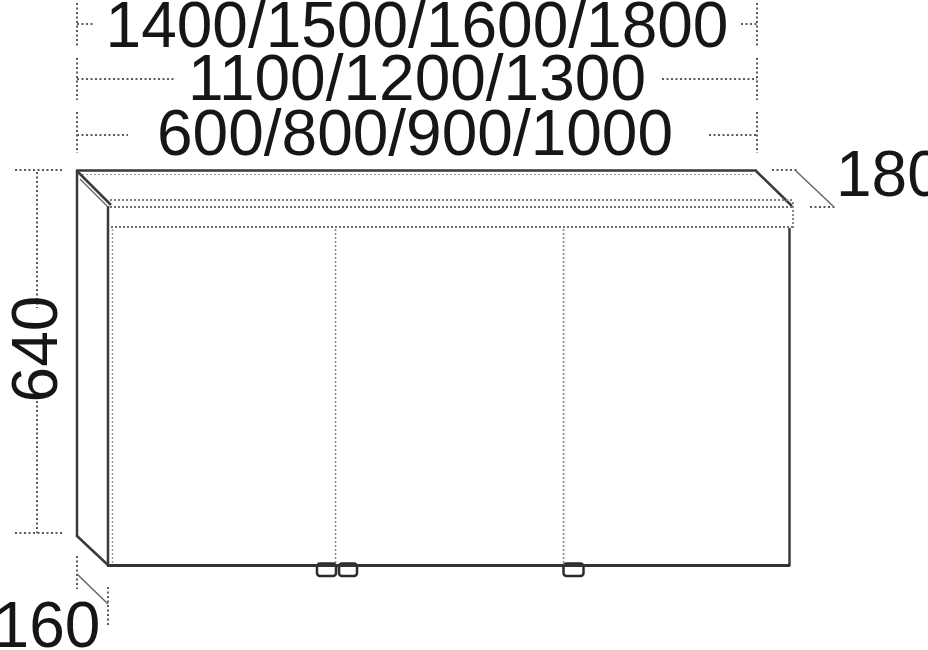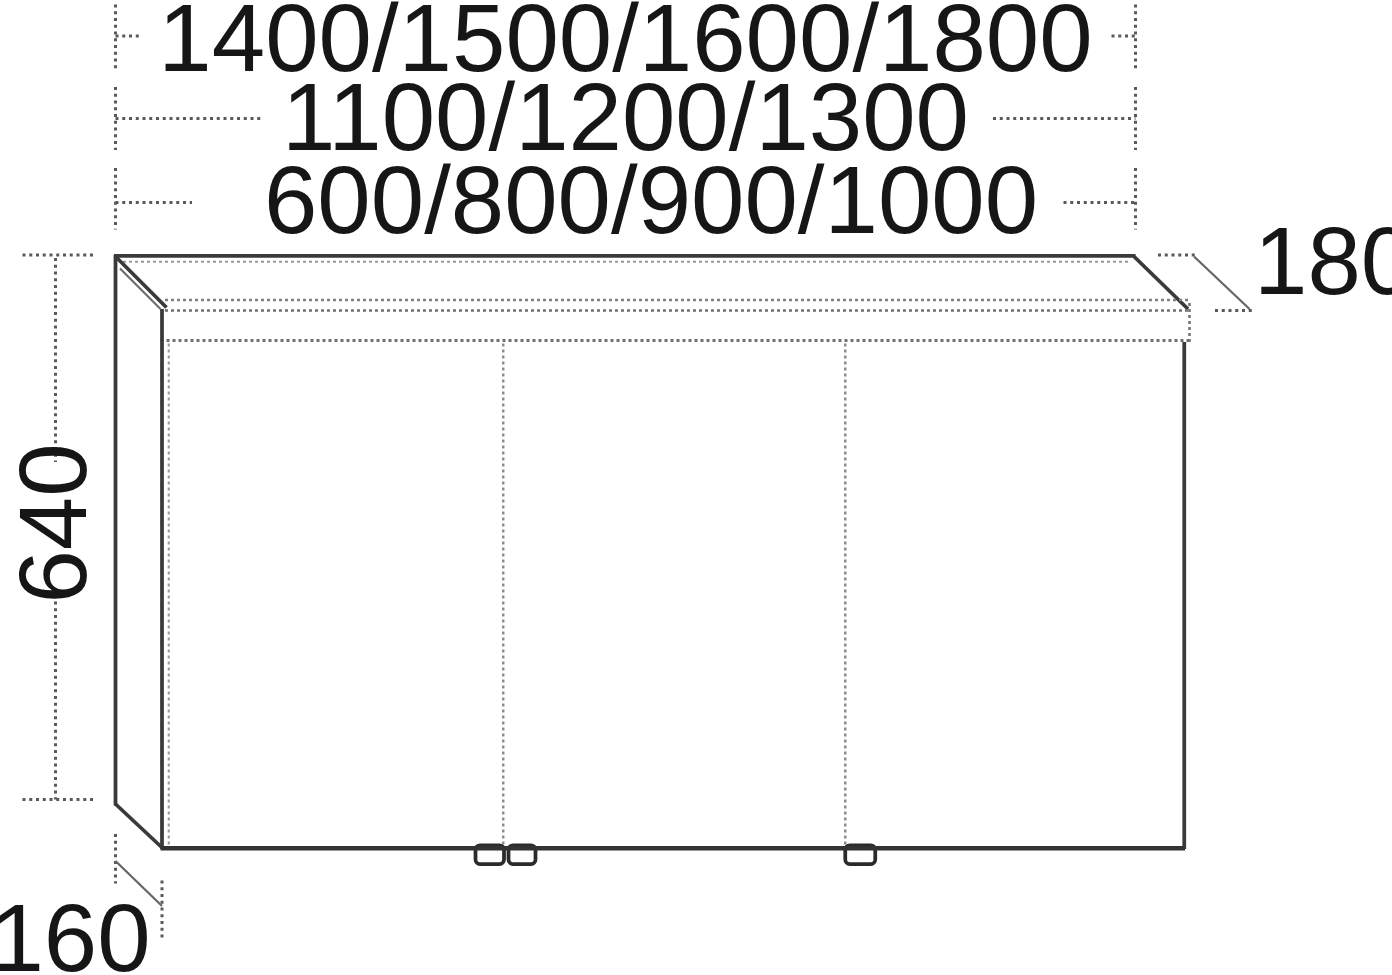--- a/index.html
+++ b/index.html
@@ -127,21 +127,21 @@
       <rect x="563.5" y="563.5" width="20" height="12.5" rx="3"></rect>
     </g>
 
     <line x1="107" y1="565.5" x2="790" y2="565.5" stroke="#333333" stroke-width="3"></line>
   </svg>
 
   <div class="dim-label centered" style="left:77px; top:-7px; width:680px;">1400/1500/1600/1800</div>
 
   <div class="dim-label centered" style="left:77px; top:46px; width:680px;">1100/1200/1300</div>
 
-  <div class="dim-label centered" style="left:94px; top:101px; width:680px;">600/800/900/1000</div>
+  <div class="dim-label centered" style="left:75px; top:101px; width:680px;">600/800/900/1000</div>
 
   <div class="dim-label" style="left:836px; top:142px;">180</div>
 
   <div class="dim-label centered rot-90" style="left:-45px; top:317px; width:160px;">640</div>
 
   <div class="dim-label centered" style="left:-33px; top:593px; width:160px;">160</div>
 
 </div>
 
 </body></html>

